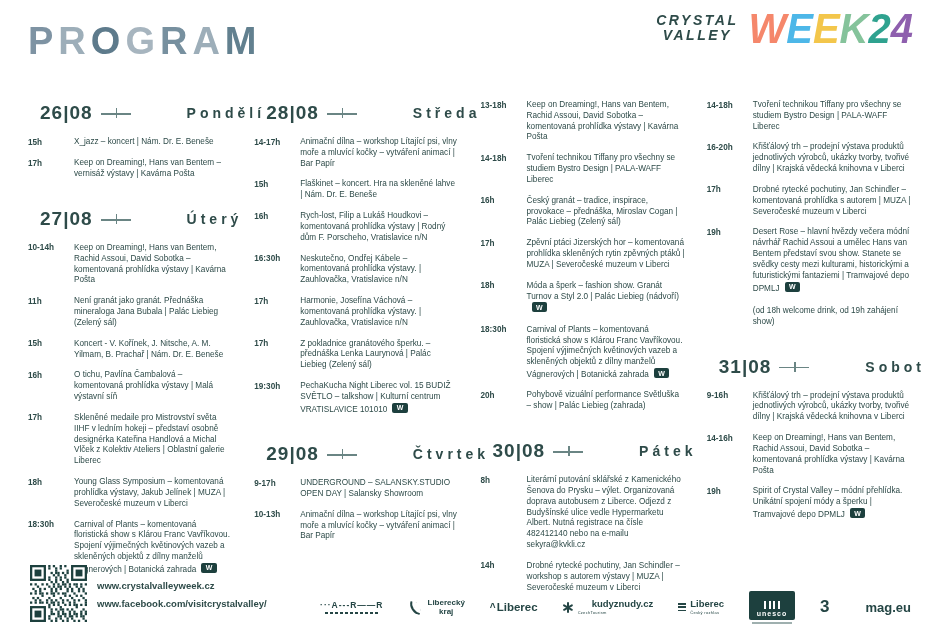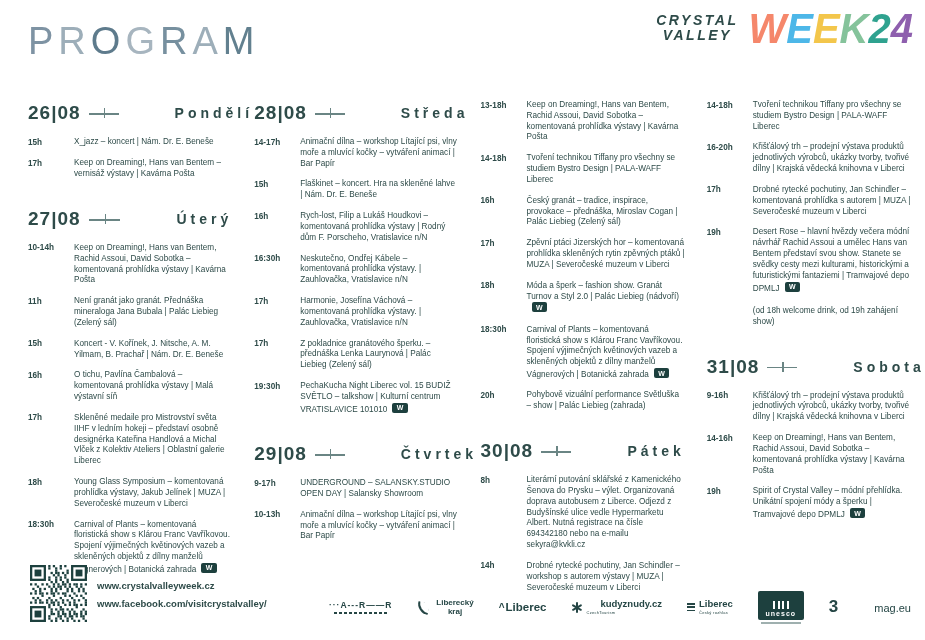--- a/index.html
+++ b/index.html
@@ -3,35 +3,35 @@
 <meta charset="utf-8">
 <style>
   html,body{margin:0;padding:0;}
   body{
     width:925px;height:640px;background:#ffffff;position:relative;overflow:hidden;
     font-family:"Liberation Sans","DejaVu Sans",sans-serif;color:#2e4b49;
   }
   .page{position:absolute;inset:0;}
 
   
-  .program-logo{position:absolute;left:28px;top:22px;font-size:38px;font-weight:400;
+  .program-logo{position:absolute;left:28px;top:22px;font-size:38px;font-weight:700;
     letter-spacing:5px;line-height:1;user-select:none;}
   .program-logo span{display:inline-block;}
 
   .brand{position:absolute;right:12px;top:8px;display:flex;align-items:center;gap:10px;font-style:italic;}
   .brand-name{font-weight:800;font-size:14px;letter-spacing:2.5px;line-height:1.08;text-align:center;}
   .week{font-size:40px;font-weight:800;line-height:1;letter-spacing:0px;display:flex;}
   .week span{display:inline-block;transform:scaleY(1.05);}
 
   
   .cols{position:absolute;left:28px;top:100px;right:14px;bottom:90px;
     display:grid;grid-template-columns:repeat(4,1fr);column-gap:22px;}
   .col{min-width:0;}
 
-  .day-header{display:flex;align-items:center;margin:28px 0 13px 0;}
+  .day-header{display:flex;align-items:center;margin:28px 0 13px 12px;}
   .col > .day-header:first-child{margin-top:2px;}
   .day-date{font-size:19px;font-weight:800;letter-spacing:1px;white-space:nowrap;}
   .day-rule{flex:1;position:relative;height:10px;margin:0 8px;min-width:30px;}
   .day-rule::before{content:"";position:absolute;left:0;right:0;top:50%;height:1.6px;background:#6a8584;}
   .day-rule::after{content:"";position:absolute;left:50%;top:0;width:1.6px;height:10px;background:#6a8584;}
   .day-name{font-size:14px;font-weight:800;letter-spacing:4px;white-space:nowrap;padding-left:48px;}
 
   .item{display:flex;margin-bottom:10px;font-size:8.2px;line-height:1.32;}
   .item .time{flex:none;width:46px;font-weight:bold;padding-top:0.5px;}
   .item .body{flex:1;min-width:0;}
@@ -68,21 +68,21 @@
   .bars{width:8px;height:9px;background:repeating-linear-gradient(to bottom,#254645 0 1.6px,transparent 1.6px 3.4px);}
   .logo-rozhlas .main{font-size:9.5px;}
   .unesco-box{width:46px;height:27px;background:#1d403e;border-radius:2px;display:flex;flex-direction:column;
     align-items:center;justify-content:flex-end;padding-bottom:2px;}
   .unesco-cols{width:16px;height:8px;margin-bottom:1px;
     background:repeating-linear-gradient(to right,#ffffff 0 2px,transparent 2px 4.6px);}
   .logo-unesco .main{color:#fff;font-size:7px;letter-spacing:1px;font-weight:bold;}
   .logo-unesco::after{content:"";width:40px;height:2px;margin-top:2px;background:#9fb0af;}
   .logo-mag{flex-direction:row;align-items:baseline;gap:0px;}
   .logo-mag .num{font-size:17px;font-weight:800;}
-  .logo-mag .main{font-size:11px;font-weight:normal;padding-left:36px;}
+  .logo-mag .main{font-size:13px;font-weight:bold;padding-left:36px;}
 </style>
 </head>
 <body>
 
 <div class="page">
 
   <div class="program-logo" id="program-logo"><span style="color: rgb(126, 147, 163);">P</span><span style="color: rgb(157, 174, 185);">R</span><span style="color: rgb(94, 123, 140);">O</span><span style="color: rgb(167, 181, 191);">G</span><span style="color: rgb(119, 144, 159);">R</span><span style="color: rgb(157, 174, 185);">A</span><span style="color: rgb(98, 128, 143);">M</span></div>
 
   <div class="brand">
     <div class="brand-name">
@@ -225,21 +225,21 @@
           <div class="time">20h</div>
           <div class="body">Pohybově vizuální performance Světluška – show | Palác Liebieg (zahrada)</div>
         </div>
         <div class="day-header">
           <span class="day-date">30|08</span>
           <span class="day-rule"></span>
           <span class="day-name">Pátek</span>
         </div>
         <div class="item">
           <div class="time">8h</div>
-          <div class="body">Literární putování sklářské z Kamenického Šenova do Prysku – výlet. Organizovaná doprava autobusem z Liberce. Odjezd z Budyšínské ulice vedle Hypermarketu Albert. Nutná registrace na čísle 694342180 nebo na e-mailu sekyra@kvkli.cz</div>
+          <div class="body">Literární putování sklářské z Kamenického Šenova do Prysku – výlet. Organizovaná doprava autobusem z Liberce. Odjezd z Budyšínské ulice vedle Hypermarketu Albert. Nutná registrace na čísle 482412140 nebo na e-mailu sekyra@kvkli.cz</div>
         </div>
         <div class="item">
           <div class="time">14h</div>
           <div class="body">Drobné rytecké pochutiny, Jan Schindler – workshop s autorem výstavy | MUZA | Severočeské muzeum v Liberci</div>
         </div>
       </div>
       <div class="col">
         <div class="item">
           <div class="time">14-18h</div>
           <div class="body">Tvoření technikou Tiffany pro všechny se studiem Bystro Design | PALA-WAFF Liberec</div>

